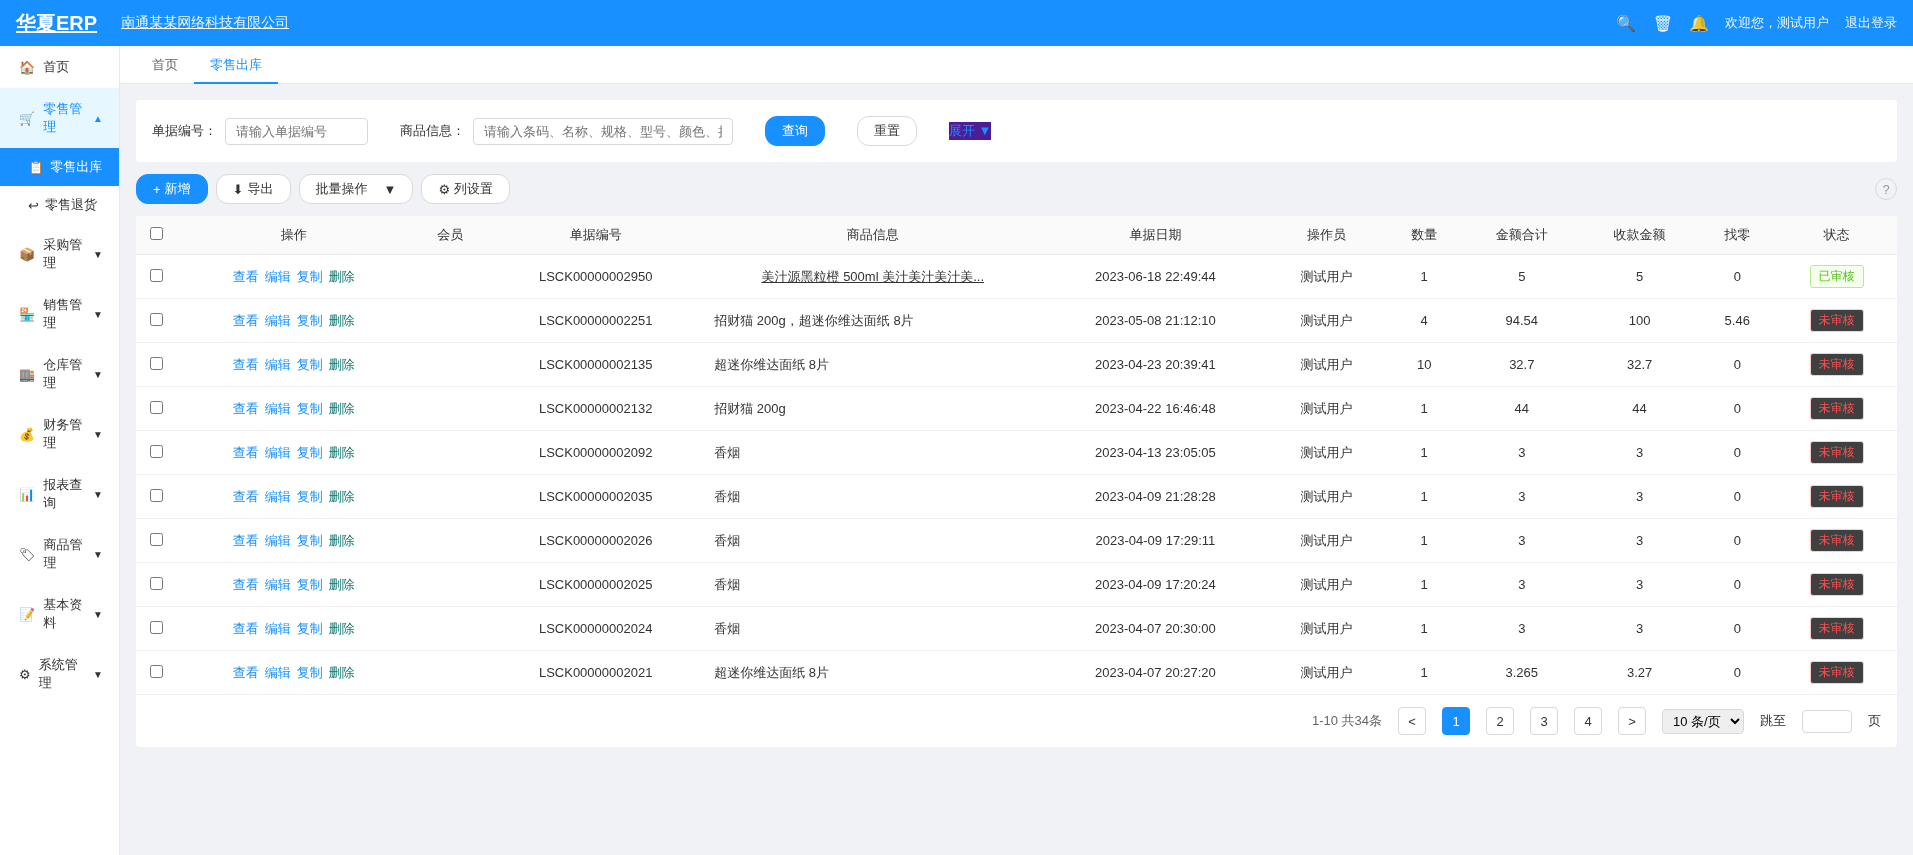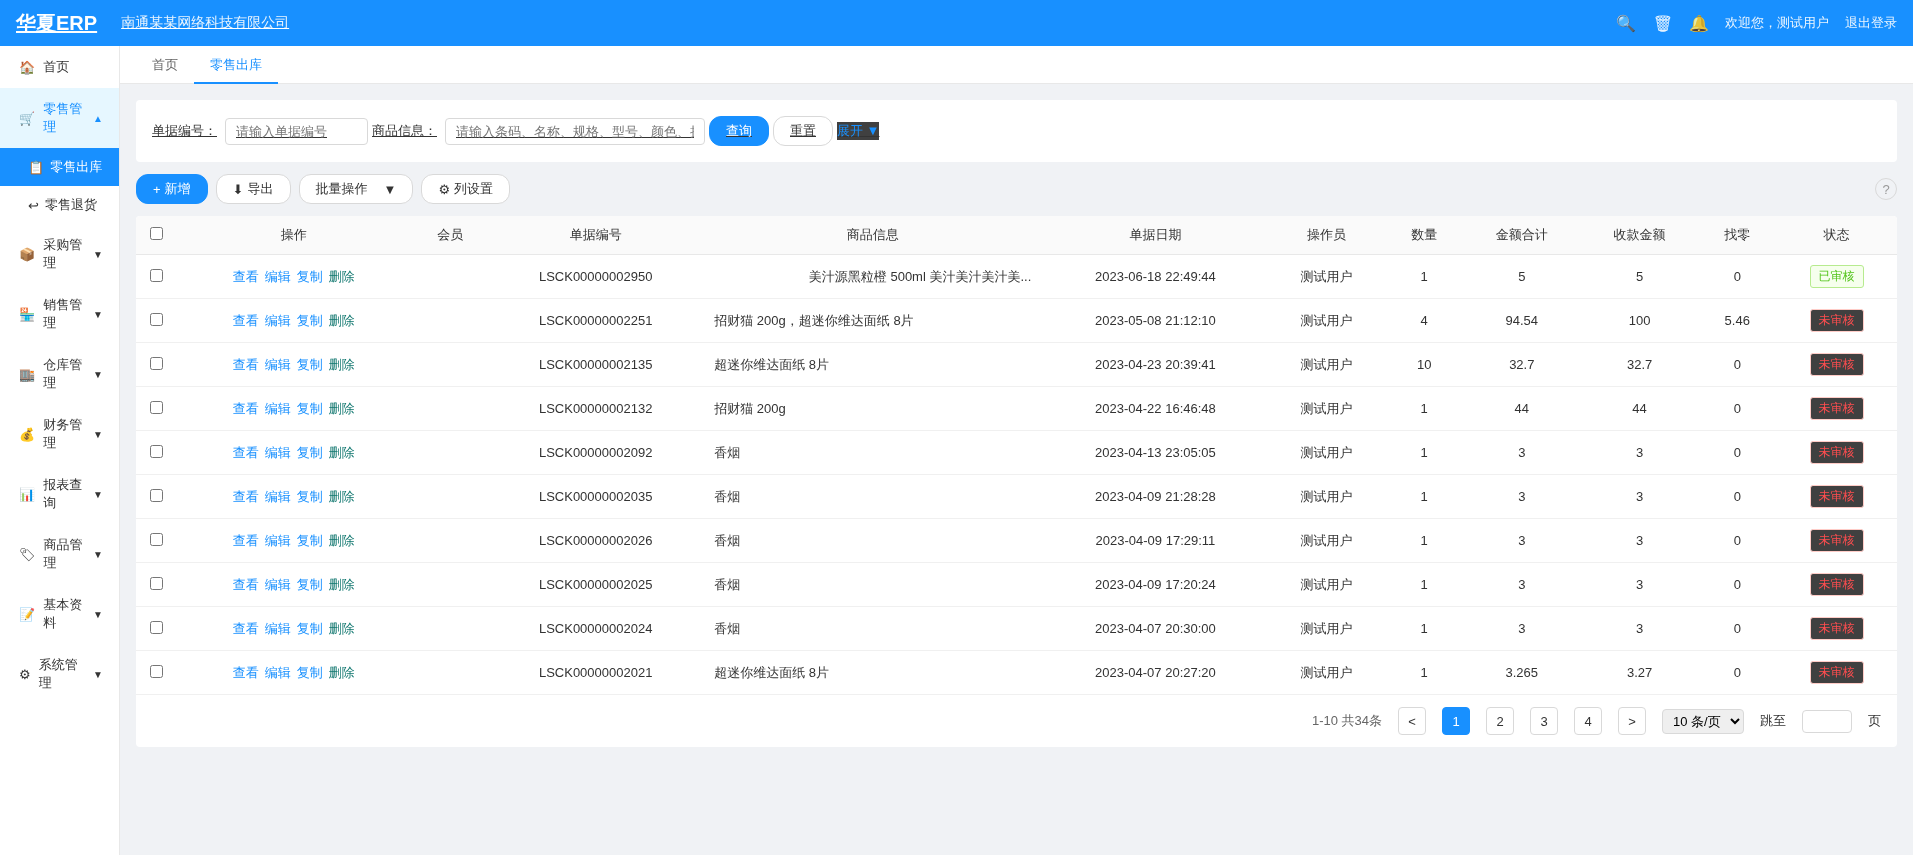--- a/index.html
+++ b/index.html
@@ -83,23 +83,22 @@
     
     .filter-card {
       background: #fff;
       padding: 16px;
       border-radius: 4px;
       margin-bottom: 12px;
     }
     .filter-row {
       display: flex;
       align-items: center;
-      gap: 4px;
+      gap: 32px;
       flex-wrap: wrap;
-      text-decoration: underline;
     }
     .filter-item {
       display: flex;
       align-items: center;
       gap: 8px;
     }
     .filter-label { color: #333; font-size: 13px; white-space: nowrap; }
     .filter-input {
       border: 1px solid #d9d9d9;
       border-radius: 4px;
@@ -126,21 +125,21 @@
     }
     .btn {
       padding: 5px 16px;
       border-radius: 12px;
       font-size: 13px;
       cursor: pointer;
       border: 1px solid transparent;
     }
     .btn-primary { background: #1890ff; color: #fff; border-color: #1890ff; }
     .btn-default { background: #fff; color: #333; border-color: #d9d9d9; }
-    .btn-expand { background: #404040; color: #1890ff; border: none; font-size: 13px; cursor: pointer; }
+    .btn-expand { background: #4c1d95; color: #1890ff; border: none; font-size: 13px; cursor: pointer; }
 
     
     .toolbar {
       display: flex;
       align-items: center;
       gap: 8px;
       margin-bottom: 12px;
     }
     .btn-new { background: #1890ff; color: #fff; border-color: #1890ff; display: flex; align-items: center; gap: 4px; }
     .btn-export { background: #fff; color: #333; border-color: #d9d9d9; display: flex; align-items: center; gap: 4px; }
@@ -387,21 +386,21 @@
               <th>找零</th>
               <th>状态</th>
             </tr>
           </thead>
           <tbody id="table-body">
           <tr>
                 <td class="checkbox-cell"><input type="checkbox" style=""></td>
                 <td><span class="action-link">查看</span><span class="action-link">编辑</span><span class="action-link">复制</span><span class="action-delete">删除</span></td>
                 <td></td>
                 <td>LSCK00000002950</td>
-                <td style="max-width: 220px; overflow: hidden; text-overflow: ellipsis; white-space: nowrap; text-align: right;">美汁源黑粒橙 500ml 美汁美汁美汁美...</td>
+                <td style="max-width: 220px; overflow: hidden; text-overflow: ellipsis; white-space: nowrap; text-align: center; text-decoration: underline;">美汁源黑粒橙 500ml 美汁美汁美汁美...</td>
                 <td>2023-06-18 22:49:44</td>
                 <td>测试用户</td>
                 <td>1</td>
                 <td>5</td>
                 <td>5</td>
                 <td>0</td>
                 <td><span class="status-badge status-approved">已审核</span></td>
               </tr>
               <tr>
                 <td class="checkbox-cell"><input type="checkbox" style=""></td>

